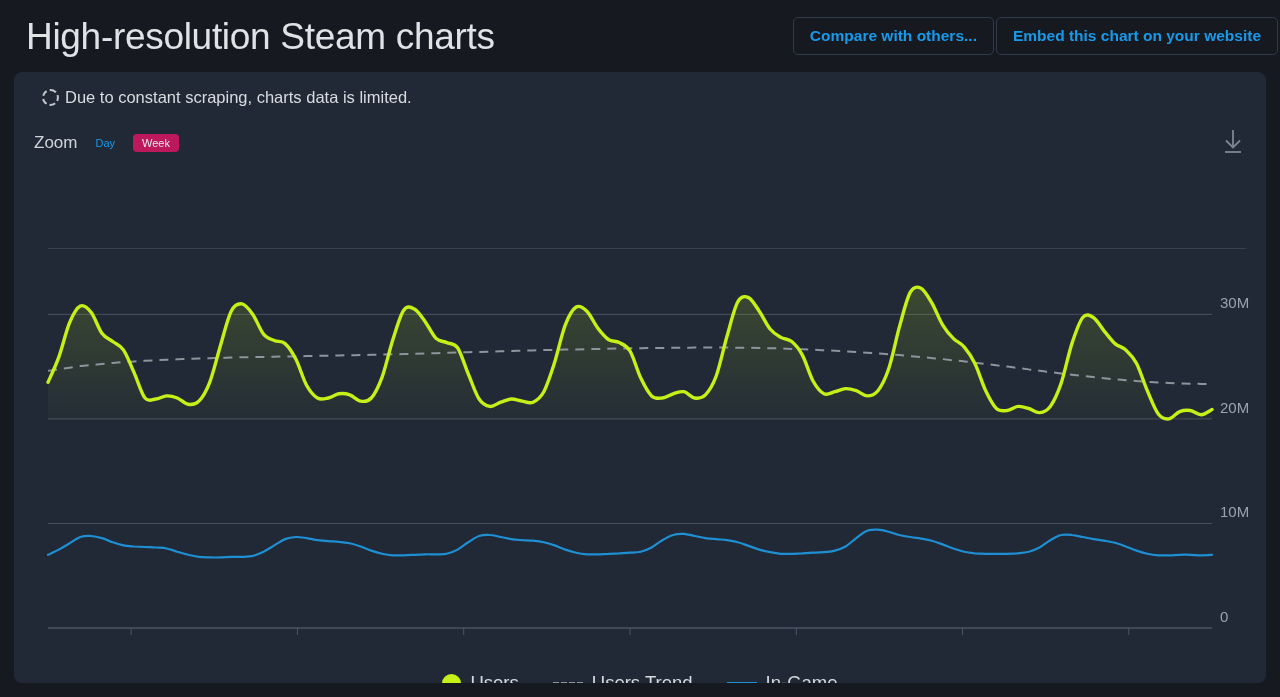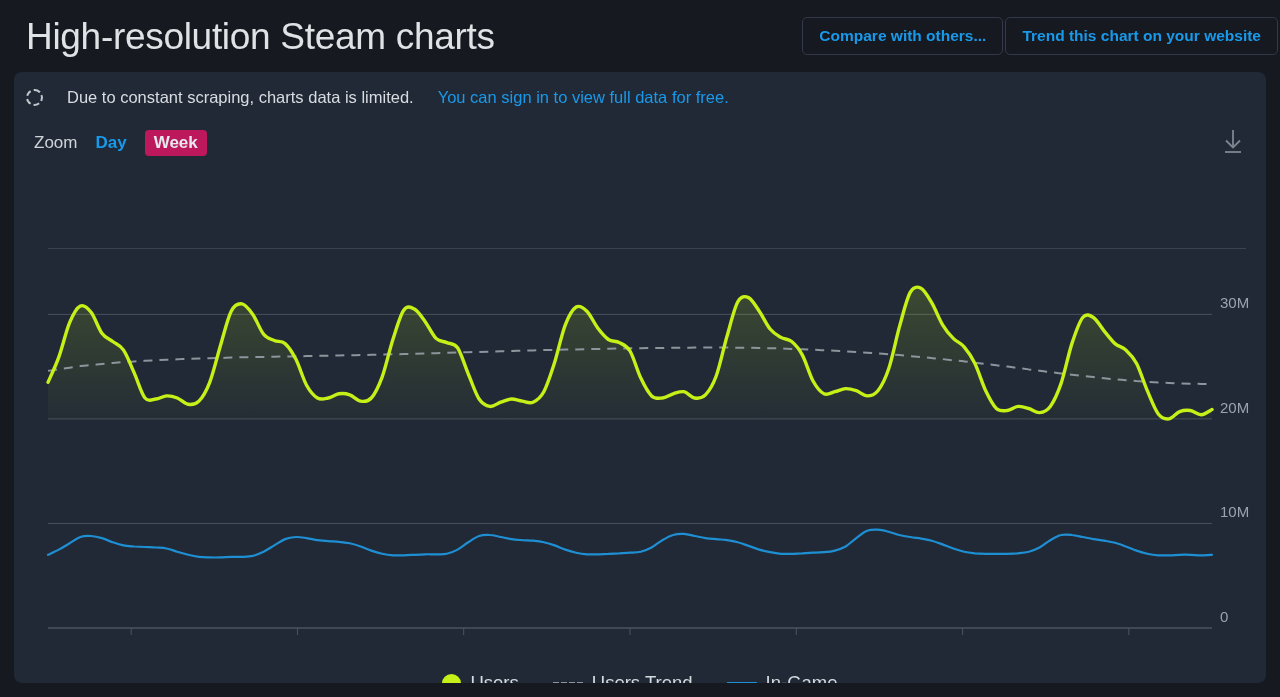--- a/index.html
+++ b/index.html
@@ -30,37 +30,37 @@
   }
 
   
   .card {
     position: absolute; left: 14px; top: 72px; width: 1252px; height: 611px;
     background: #212936; border-radius: 8px; overflow: hidden;
   }
 
   
   .notice {
-    display: flex; align-items: center; gap: 24px;
-    padding: 16px 20px 10px 12px; font-size: 16.5px; color: #d8dce0;
+    display: flex; align-items: center; gap: 6px;
+    padding: 16px 20px 10px 28px; font-size: 16.5px; color: #d8dce0;
   }
   .spinner {
     width: 17px; height: 17px; border-radius: 50%;
     border: 2.5px dashed #c3c8cd; flex: none;
   }
   .notice a { color: #1999ea; text-decoration: none; }
 
   
   .zoomrow {
     display: flex; align-items: center; gap: 14px;
     padding: 8px 20px 0 20px; height: 44px; position: relative;
   }
   .zoom-label { font-size: 17px; color: #cfd4d9; }
   .zoom-opt {
-    font-size: 17px; font-weight: bold; color: #1999ea;
+    font-size: 11px; font-weight: normal; color: #1999ea;
     cursor: pointer; padding: 3px 4px; border-radius: 4px;
   }
   .zoom-opt.selected {
     background: #be185d; color: #e6eaee; padding: 3px 9px; text-align: center;
   }
   .dl-icon { margin-left: auto; cursor: pointer; opacity: .62; }
 
   .hr {
     position: absolute; left: 34px; top: 176px; width: 1198px; height: 1px;
     background: #3a4250;
@@ -85,30 +85,29 @@
 </style>
 </head>
 <body>
 
 <div class="page">
 
   <div class="header">
     <div class="page-title">High-resolution Steam charts</div>
     <div class="header-actions">
       <button class="hbtn">Compare with others...</button>
-      <button class="hbtn">Trend this chart on your website</button>
+      <button class="hbtn">Embed this chart on your website</button>
     </div>
   </div>
 
   <div class="card">
 
     <div class="notice">
       <span class="spinner"></span>
       <span>Due to constant scraping, charts data is limited.</span>
-      <a href="#">You can sign in to view full data for free.</a>
     </div>
 
     <div class="zoomrow">
       <span class="zoom-label">Zoom</span>
       <span class="zoom-opt">Day</span>
       <span class="zoom-opt selected">Week</span>
       <span class="dl-icon">
         <svg width="26" height="30" viewBox="0 0 26 30">
           <path d="M13 4 V21" stroke="#b8bfc7" stroke-width="1.8" fill="none"></path>
           <path d="M6 14.5 L13 21.5 L20 14.5" stroke="#b8bfc7" stroke-width="1.8" fill="none"></path>

